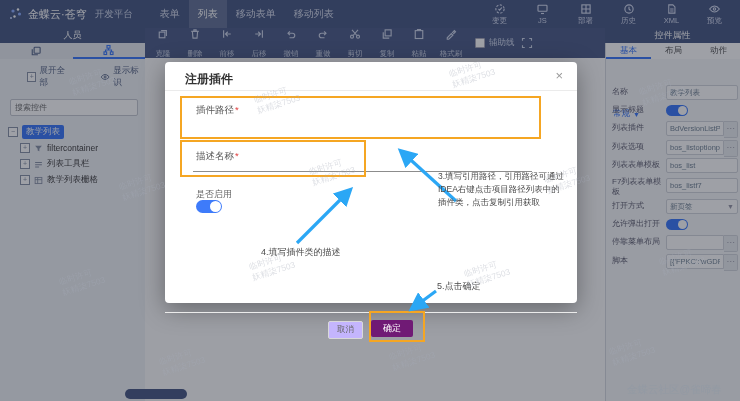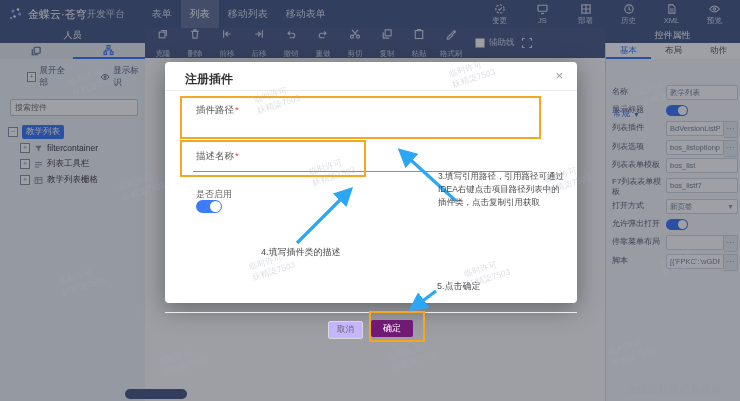--- a/index.html
+++ b/index.html
@@ -2,21 +2,21 @@
 <html><head>
 <meta charset="utf-8">
 <style>
   html,body{margin:0;padding:0;background:#222;}
   .app{position:relative;width:740px;height:401px;overflow:hidden;
        font-family:"Liberation Sans","DejaVu Sans",sans-serif;background:#fbfbfc;
        -webkit-font-smoothing:antialiased;}
   
   .hdr{position:absolute;left:0;top:0;width:740px;height:28px;background:#4c5c86;display:flex;align-items:center;}
   .logo-title{color:#fff;font-size:11px;font-weight:normal;margin-left:4px;}
-  .logo-sub{color:#cdd5e8;font-size:9.5px;margin-left:0;}
+  .logo-sub{color:#cdd5e8;font-size:9.5px;margin-left:8px;}
   .nav{display:flex;height:28px;margin-left:18px;}
   .nav-item{color:#d6dcec;font-size:10px;display:flex;align-items:center;padding:0 9px;height:28px;cursor:pointer;}
   .nav-item.active{background:rgba(255,255,255,0.16);color:#fff;}
   .hdr-actions{position:absolute;right:4px;top:0;height:28px;display:flex;}
   .hact{width:43px;display:flex;flex-direction:column;align-items:center;justify-content:center;color:#d5dcf0;cursor:pointer;}
   .hact .ic{height:12px;display:flex;align-items:center;}
   .hact .lb{font-size:7.5px;margin-top:1px;}
   .row2{position:absolute;left:145px;top:28px;width:460px;height:30px;background:#50608a;display:flex;align-items:center;}
   .tbi{width:32px;display:flex;flex-direction:column;align-items:center;color:#cfd6ea;cursor:pointer;}
   .tbi .ic{height:13px;display:flex;align-items:center;}
@@ -100,22 +100,22 @@
         <circle cx="10" cy="3.5" r="1.2" fill="#fff"></circle>
       <circle cx="11.5" cy="8" r="1.6" fill="#8fb0ff"></circle>
         <circle cx="6.5" cy="10.5" r="1.2" fill="#fff"></circle>
       <circle cx="3" cy="12" r="1" fill="#c9d6ff"></circle>
     </svg>
     <span class="logo-title">金蝶云·苍穹</span>
     <span class="logo-sub">开发平台</span>
     <div class="nav">
       <div class="nav-item">表单</div>
       <div class="nav-item active">列表</div>
+      <div class="nav-item">移动表单</div>
       <div class="nav-item">移动列表</div>
-      <div class="nav-item">移动表单</div>
     </div>
     <div class="hdr-actions">
       <div class="hact">
         <span class="ic">
             <svg class="si" width="12" height="12" viewBox="0 0 16 16" fill="none" stroke="#d5dcf0" stroke-width="1.5">
               <circle cx="8" cy="8" r="5.5" stroke-dasharray="3 2"></circle>
               <path d="M6 8l1.5 1.5L10.5 6"></path>
             </svg>
           </span>
         <span class="lb">变更</span>

